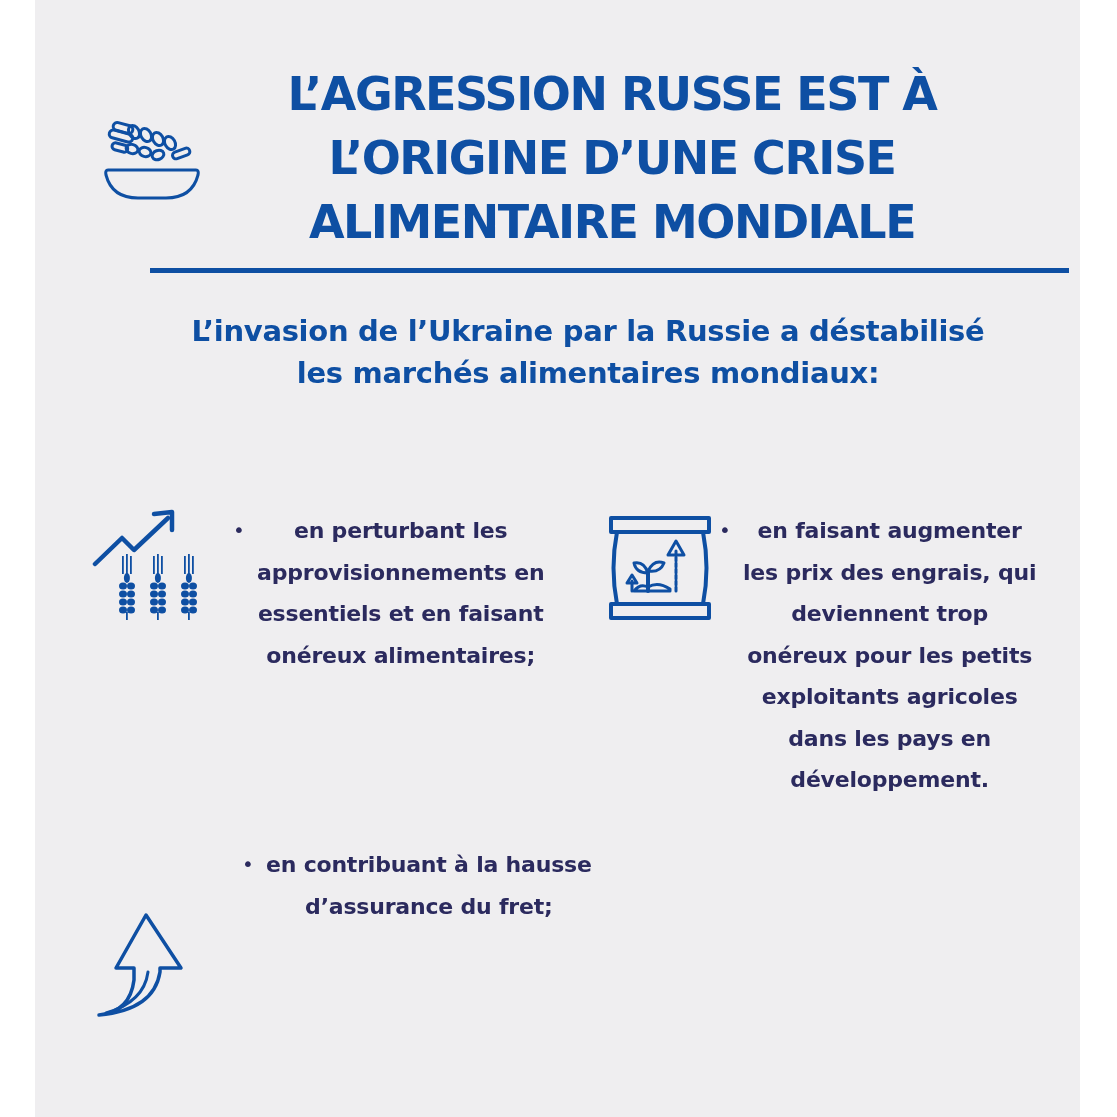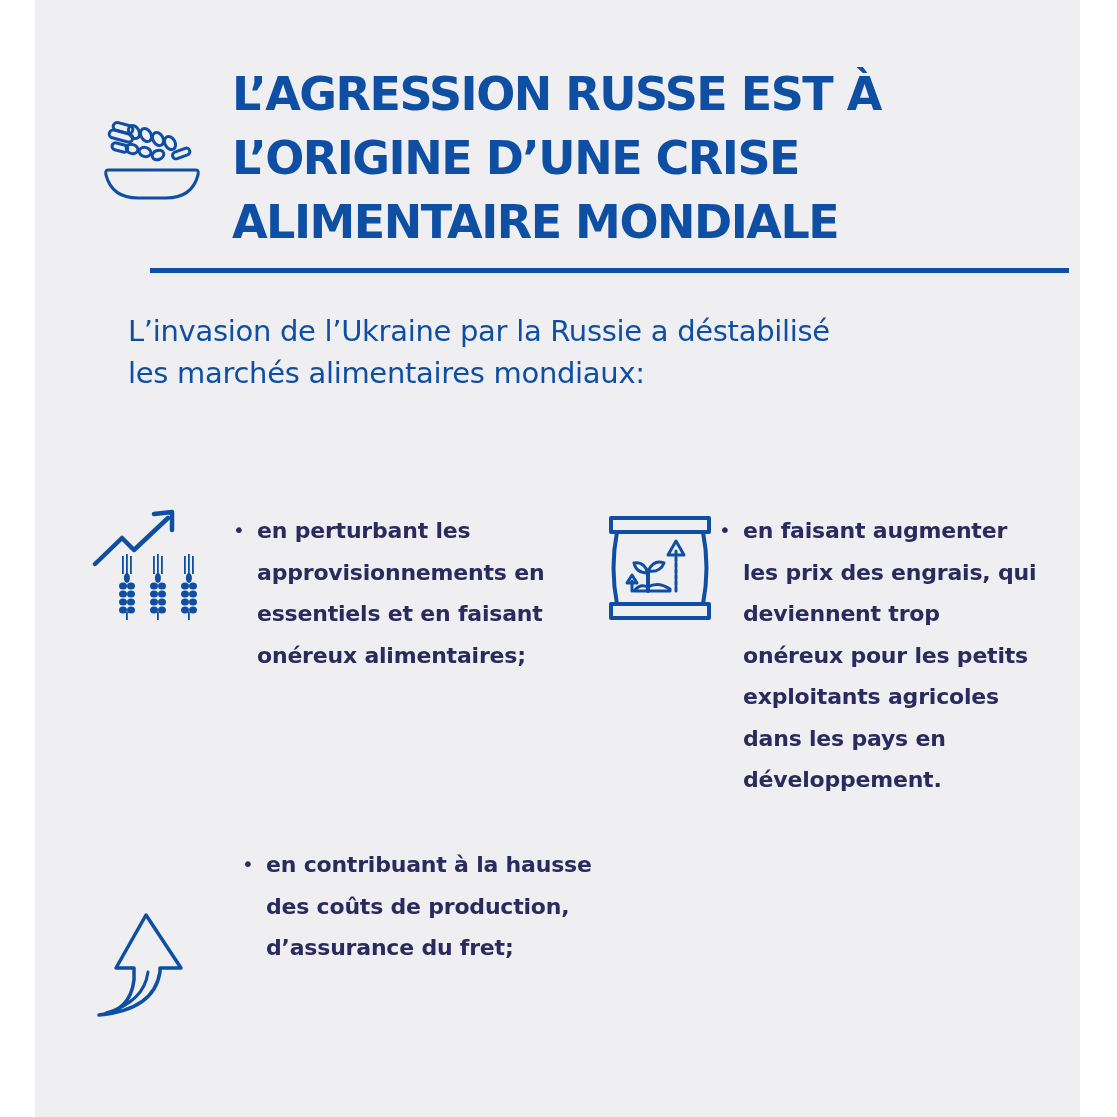--- a/index.html
+++ b/index.html
@@ -9,21 +9,21 @@
     position: relative;
     overflow: hidden;
     font-family: "Liberation Sans", "DejaVu Sans", sans-serif;
   }
   .panel {
     position: absolute;
     left: 35px; top: 0;
     width: 1045px; height: 1117px;
     background: #efeef0;
   }
-  .abs { position: absolute; }
+  .abs { position: absolute; text-align: center; }
   .title {
     left: 232px; top: 62px;
     width: 760px;
     color: #0e4fa3;
     font-family: "DejaVu Sans", sans-serif;
     font-weight: bold;
     font-size: 46px;
     line-height: 64px;
     letter-spacing: -1.5px;
     text-transform: uppercase;
@@ -32,21 +32,21 @@
   .divider {
     left: 150px; top: 268px;
     width: 919px; height: 5px;
     background: #0e4fa3;
   }
   .subtitle {
     left: 128px; top: 310px;
     width: 920px;
     color: #0e4fa3;
     font-family: "DejaVu Sans", sans-serif;
-    font-weight: normal;
+    font-weight: bold;
     font-size: 29px;
     line-height: 42px;
     letter-spacing: -0.3px;
   }
   .subtitle div { white-space: nowrap; }
   .bullet {
     color: #2b2a5e;
     font-family: "DejaVu Sans", sans-serif;
     font-size: 22px;
     line-height: 41.5px;
@@ -197,15 +197,14 @@
 <div class="abs" style="left:96px; top:910px;">
   <svg width="92" height="110" viewBox="0 0 92 110" fill="none" stroke="#0e4fa3" stroke-width="3.5" stroke-linejoin="round" stroke-linecap="round">
     <path d="M3 105 Q34 102 38 70 L38 58 L20 58 L50 5 L85 58 L64 58 L64 62 Q58 100 3 105 Z"></path>
     <path d="M10 103 Q48 92 52 62" stroke-width="3"></path>
   </svg>
 </div>
 
 <div class="abs bullet b3">
   <span class="dot">•</span>
   <div class="line">en contribuant à la hausse</div>
-  <div class="line">des coûts de production,</div>
   <div class="line">d’assurance du fret;</div>
 </div>
 
 </body></html>

